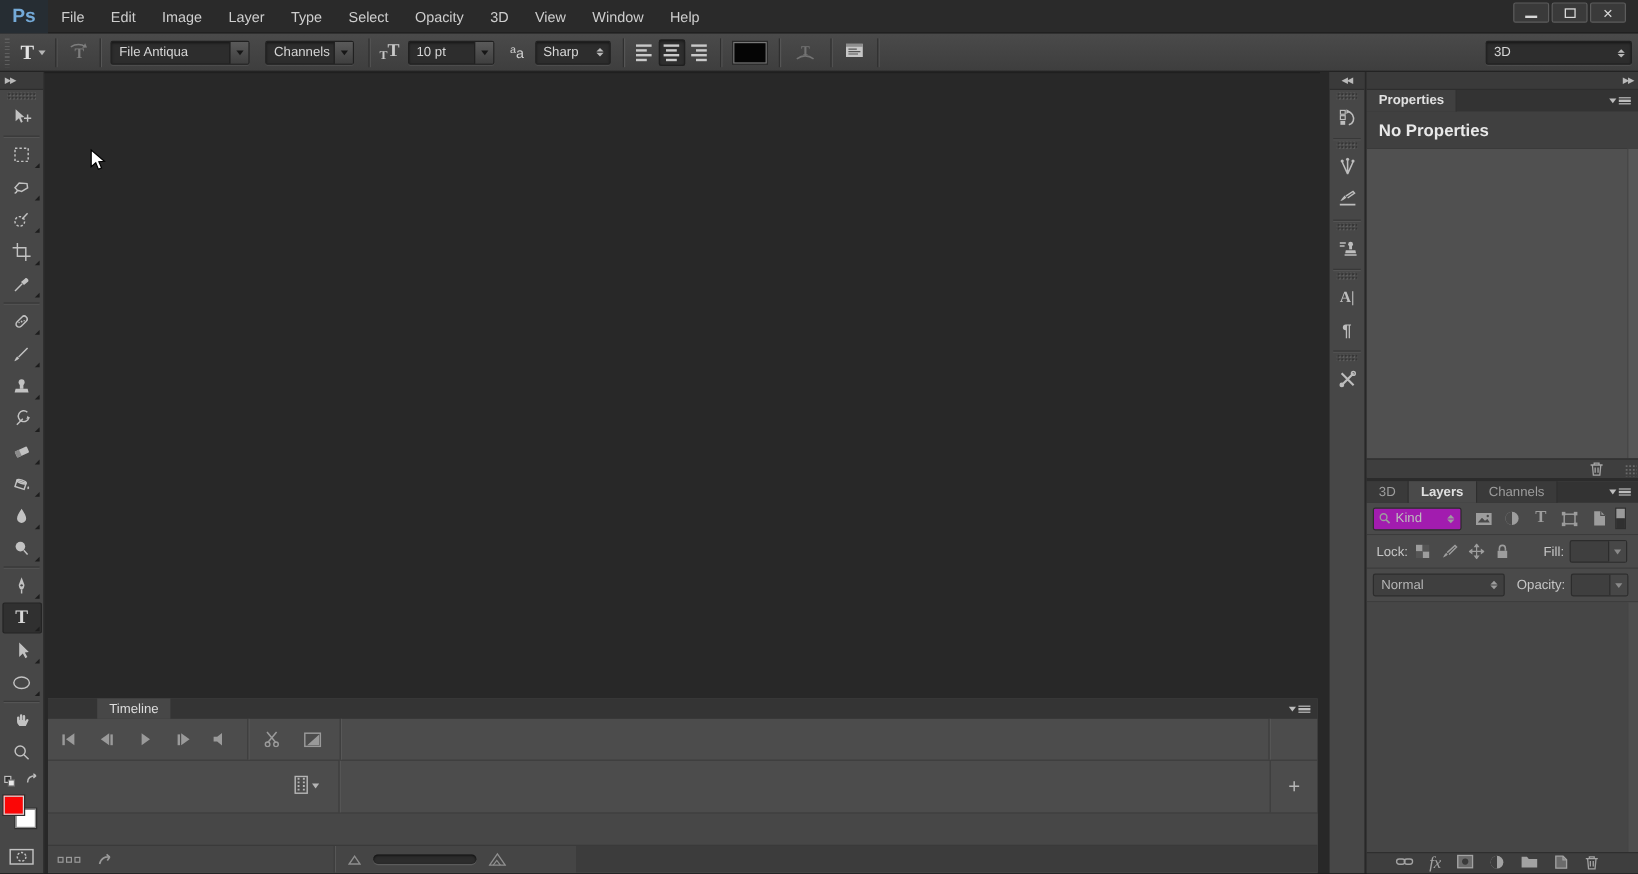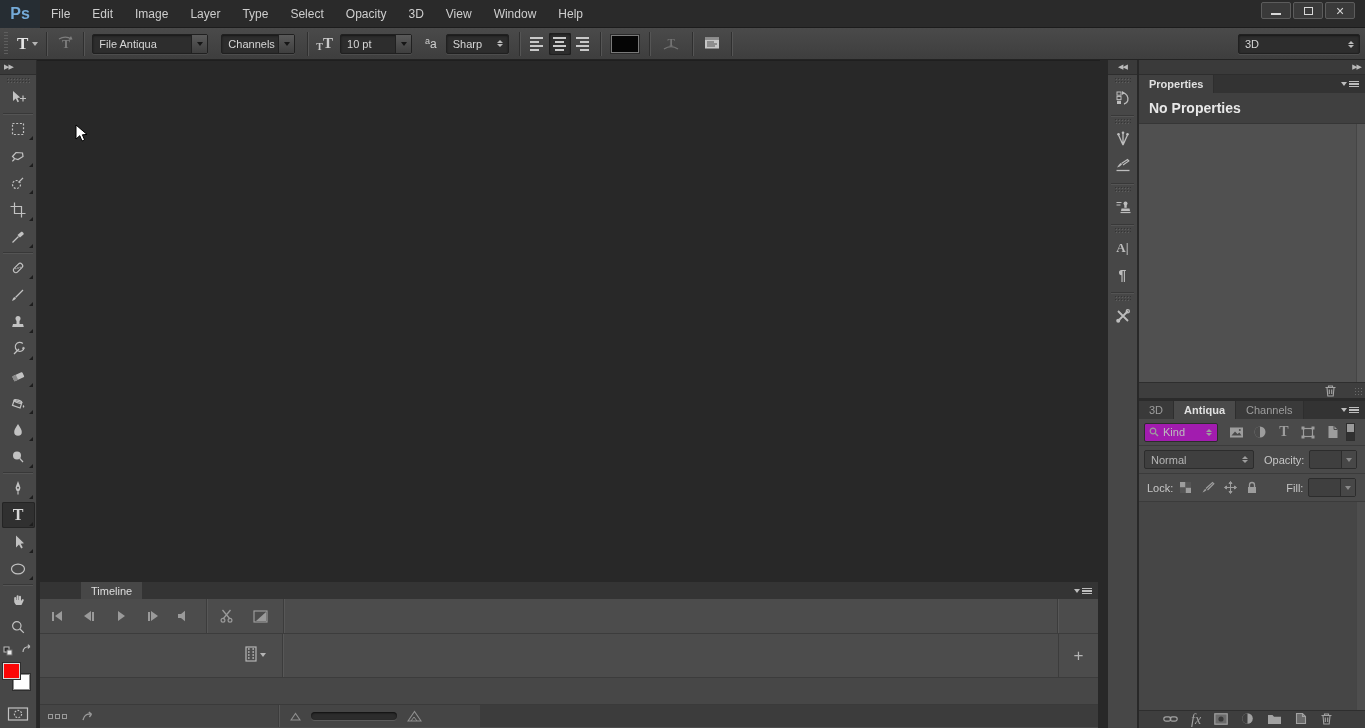--- a/index.html
+++ b/index.html
@@ -629,21 +629,21 @@
         <svg width="13" height="13" viewBox="0 0 13 13">
             <path d="M1.5 3.5 h10 M4.5 3.5 V2 h4 v1.5 M3 3.5 L3.8 12 h5.4 L10 3.5 M5.3 5.5 v4.5 M7.7 5.5 v4.5" stroke="#a5a5a5" fill="none" stroke-width="1.1"></path>
           </svg>
       </div>
       <div class="corner-grip"></div>
     </div>
     <div style="height:3px;background:#2b2b2b;"></div>
 
     <div class="tabbar">
       <div class="tab">3D</div>
-      <div class="tab active" style="background:#4a4a4a;border-right:1px solid #2e2e2e;">Antiqua</div>
+      <div class="tab active" style="background:#4a4a4a;border-right:1px solid #2e2e2e;">Layers</div>
       <div class="tab">Channels</div>
       <div class="panel-menu-ic">
           <span class="tri"></span>
           <span class="bars">
             <i></i>
             <i></i>
             <i></i>
           </span>
         </div>
     </div>
@@ -691,36 +691,20 @@
               <path d="M8 1 V4.5 H11.5" stroke="#4a4a4a" fill="none"></path>
             </svg>
         </div>
       </div>
       <div class="toggle">
           <span class="t1"></span>
           <span class="t2"></span>
         </div>
     </div>
     <div class="lyr-row" style="height:28px;padding:0 5px;">
-      <div class="dis-field" style="width:110px;">
-        <span style="flex:1;padding-left:6px;color:#b5b5b5;">Normal</span>
-        <span class="spin">
-            <i class="up" style="border-bottom-color:#9d9d9d;"></i>
-            <i class="dn" style="border-top-color:#9d9d9d;"></i>
-          </span>
-      </div>
-      <span class="label" style="margin-left:10px;">Opacity:</span>
-      <div class="dis-field" style="width:48px;margin-left:5px;">
-        <span style="flex:1;"></span>
-        <span class="btn">
-            <span class="tri"></span>
-          </span>
-      </div>
-    </div>
-    <div class="lyr-row" style="height:28px;padding:0 5px;">
       <span class="label" style="margin-left:3px;">Lock:</span>
       <div class="row" style="margin-left:6px;gap:9px;">
         <svg width="13" height="13" viewBox="0 0 13 13">
             <rect x="1" y="1" width="5.5" height="5.5" fill="#9d9d9d"></rect>
             <rect x="6.5" y="6.5" width="5.5" height="5.5" fill="#9d9d9d"></rect>
             <rect x="6.5" y="1" width="5.5" height="5.5" fill="#555555"></rect>
             <rect x="1" y="6.5" width="5.5" height="5.5" fill="#555555"></rect>
           </svg>
         <svg width="14" height="13" viewBox="0 0 14 13">
             <path d="M1.5 11.5 C3 11 4.5 10 5.5 9 L4.2 7.7 C3.2 8.7 2.2 10 1.5 11.5 Z" fill="#9d9d9d"></path>
@@ -735,20 +719,36 @@
           </svg>
       </div>
       <span class="label" style="margin-left:28px;">Fill:</span>
       <div class="dis-field" style="width:48px;margin-left:5px;">
         <span style="flex:1;"></span>
         <span class="btn">
             <span class="tri"></span>
           </span>
       </div>
     </div>
+    <div class="lyr-row" style="height:28px;padding:0 5px;">
+      <div class="dis-field" style="width:110px;">
+        <span style="flex:1;padding-left:6px;color:#b5b5b5;">Normal</span>
+        <span class="spin">
+            <i class="up" style="border-bottom-color:#9d9d9d;"></i>
+            <i class="dn" style="border-top-color:#9d9d9d;"></i>
+          </span>
+      </div>
+      <span class="label" style="margin-left:10px;">Opacity:</span>
+      <div class="dis-field" style="width:48px;margin-left:5px;">
+        <span style="flex:1;"></span>
+        <span class="btn">
+            <span class="tri"></span>
+          </span>
+      </div>
+    </div>
     <div class="lyr-body">
       <div class="scrollstrip" style="background:#4e4e4e;"></div>
     </div>
     <div class="lyr-foot">
       <div>
         <svg width="15" height="10" viewBox="0 0 15 10">
             <rect x="0.8" y="2.8" width="7" height="4.4" rx="2.2" stroke="#a2a2a2" fill="none" stroke-width="1.2"></rect>
             <rect x="7.2" y="2.8" width="7" height="4.4" rx="2.2" stroke="#a2a2a2" fill="none" stroke-width="1.2"></rect>
           </svg>
       </div>

